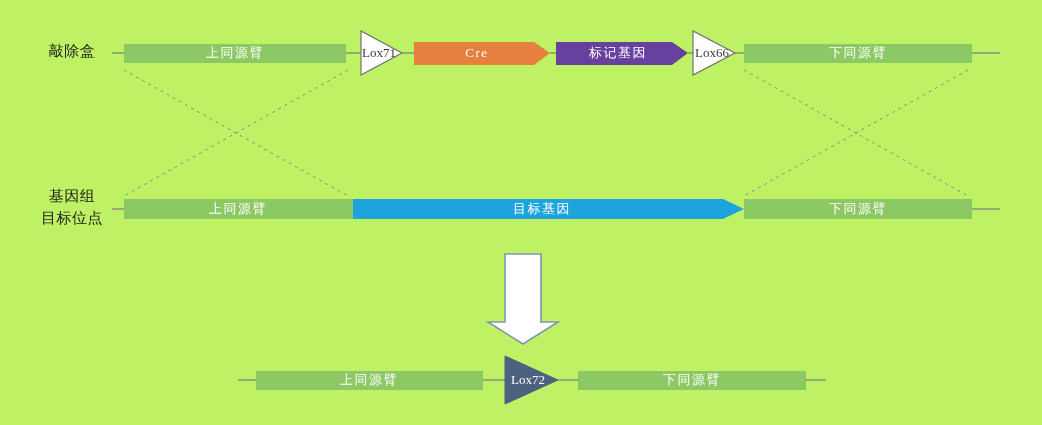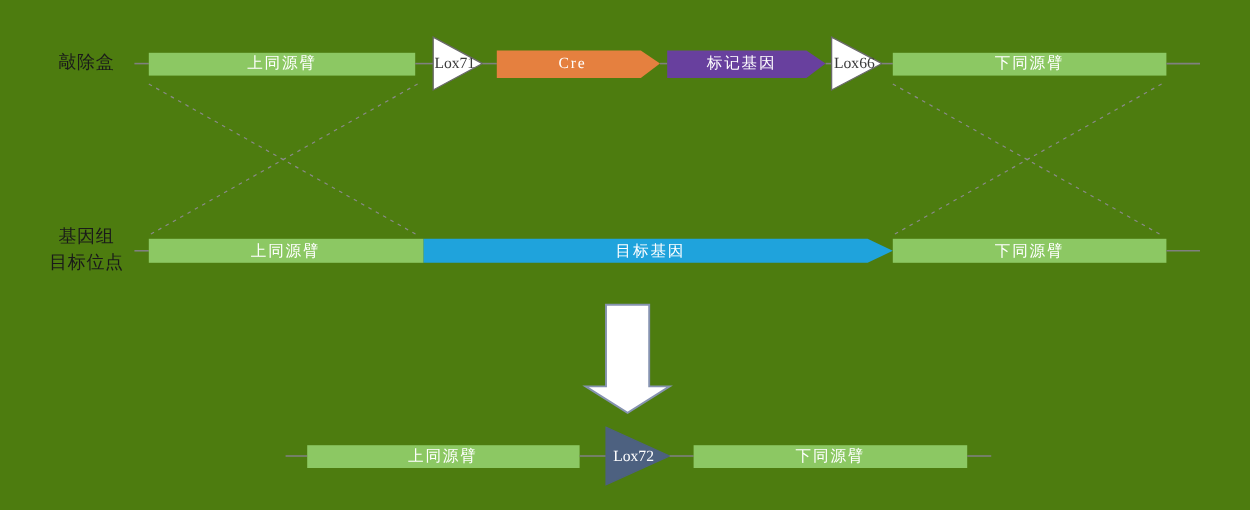--- a/index.html
+++ b/index.html
@@ -7,21 +7,21 @@
     padding: 0;
     background: #ffffff;
   }
   body {
     font-family: "Liberation Serif", "DejaVu Serif", serif;
   }
   #diagram-root {
     position: relative;
     width: 1042px;
     height: 425px;
-    background: #4d7c0f;
+    background: #bef264;
     overflow: hidden;
   }
   #diagram-svg {
     position: absolute;
     left: 0;
     top: 0;
     width: 1042px;
     height: 425px;
   }
   .seg-label {

